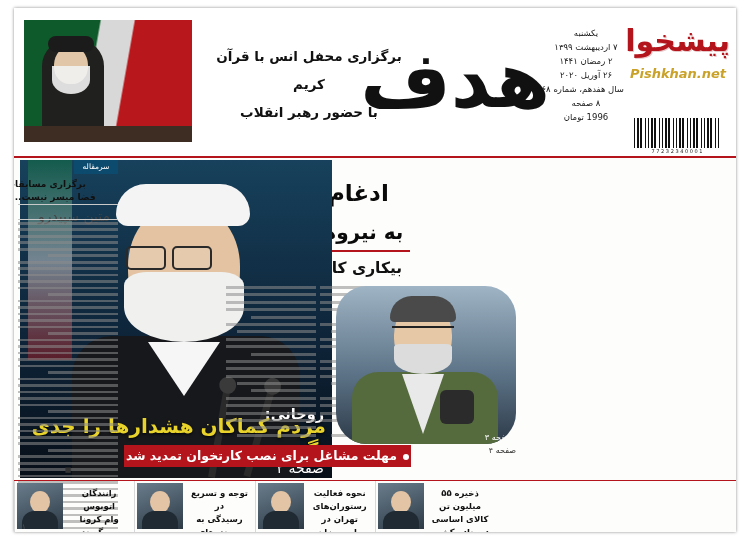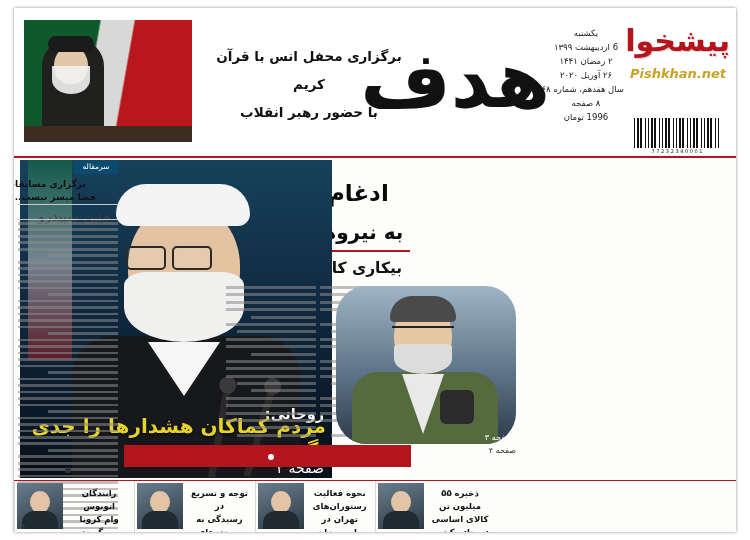--- a/index.html
+++ b/index.html
@@ -415,21 +415,21 @@
 
       <div class="logo-block">
         <div class="logo-pish">پیشخوان</div>
         <div class="logo-latin">Pishkhan.net</div>
         <div class="barcode"></div>
         <div class="barcode-num">7 7 2 3 2 3 4 0 0 0 1</div>
       </div>
 
       <div class="masthead-info">
         <div>یکشنبه</div>
-        <div>6 اردیبهشت ۱۳۹۹</div>
+        <div>۷ اردیبهشت ۱۳۹۹</div>
         <div>۲ رمضان ۱۴۴۱</div>
         <div>۲۶ آوریل ۲۰۲۰</div>
         <div>سال هفدهم، شماره ۴۴۶۸</div>
         <div>۸ صفحه</div>
         <div>1996 تومان</div>
       </div>
 
       <div class="title-arabic">هدف و اقتصاد</div>
 
 
@@ -522,21 +522,21 @@
       <div class="cp-head"></div>
       <div class="cp-hair"></div>
       <div class="cp-beard"></div>
       <div class="cp-glasses"></div>
       <div class="cp-mic"></div>
       <div class="cp-page-ref">صفحه ۳</div>
     </div>
     <div class="center-note">صفحه ۴</div>
 
     <div class="red-banner">
-      <span class="dot"></span>
+      <span class="dot"></span><span>مهلت مشاغل برای نصب کارتخوان تمدید شد</span>
     </div>
 
     <div class="right-col">
       <div class="rc-tab">سرمقاله</div>
       <div class="rc-headline">برگزاری مسابقات فضا میسر نیست...؟</div>
       <div class="rc-rule" style="top:44px;"></div>
       <div class="rc-editorial-label">متین سپیدرو</div>
       <div class="rc-rule" style="top:59px;"></div>
       <div class="rc-body">
         <div></div>

